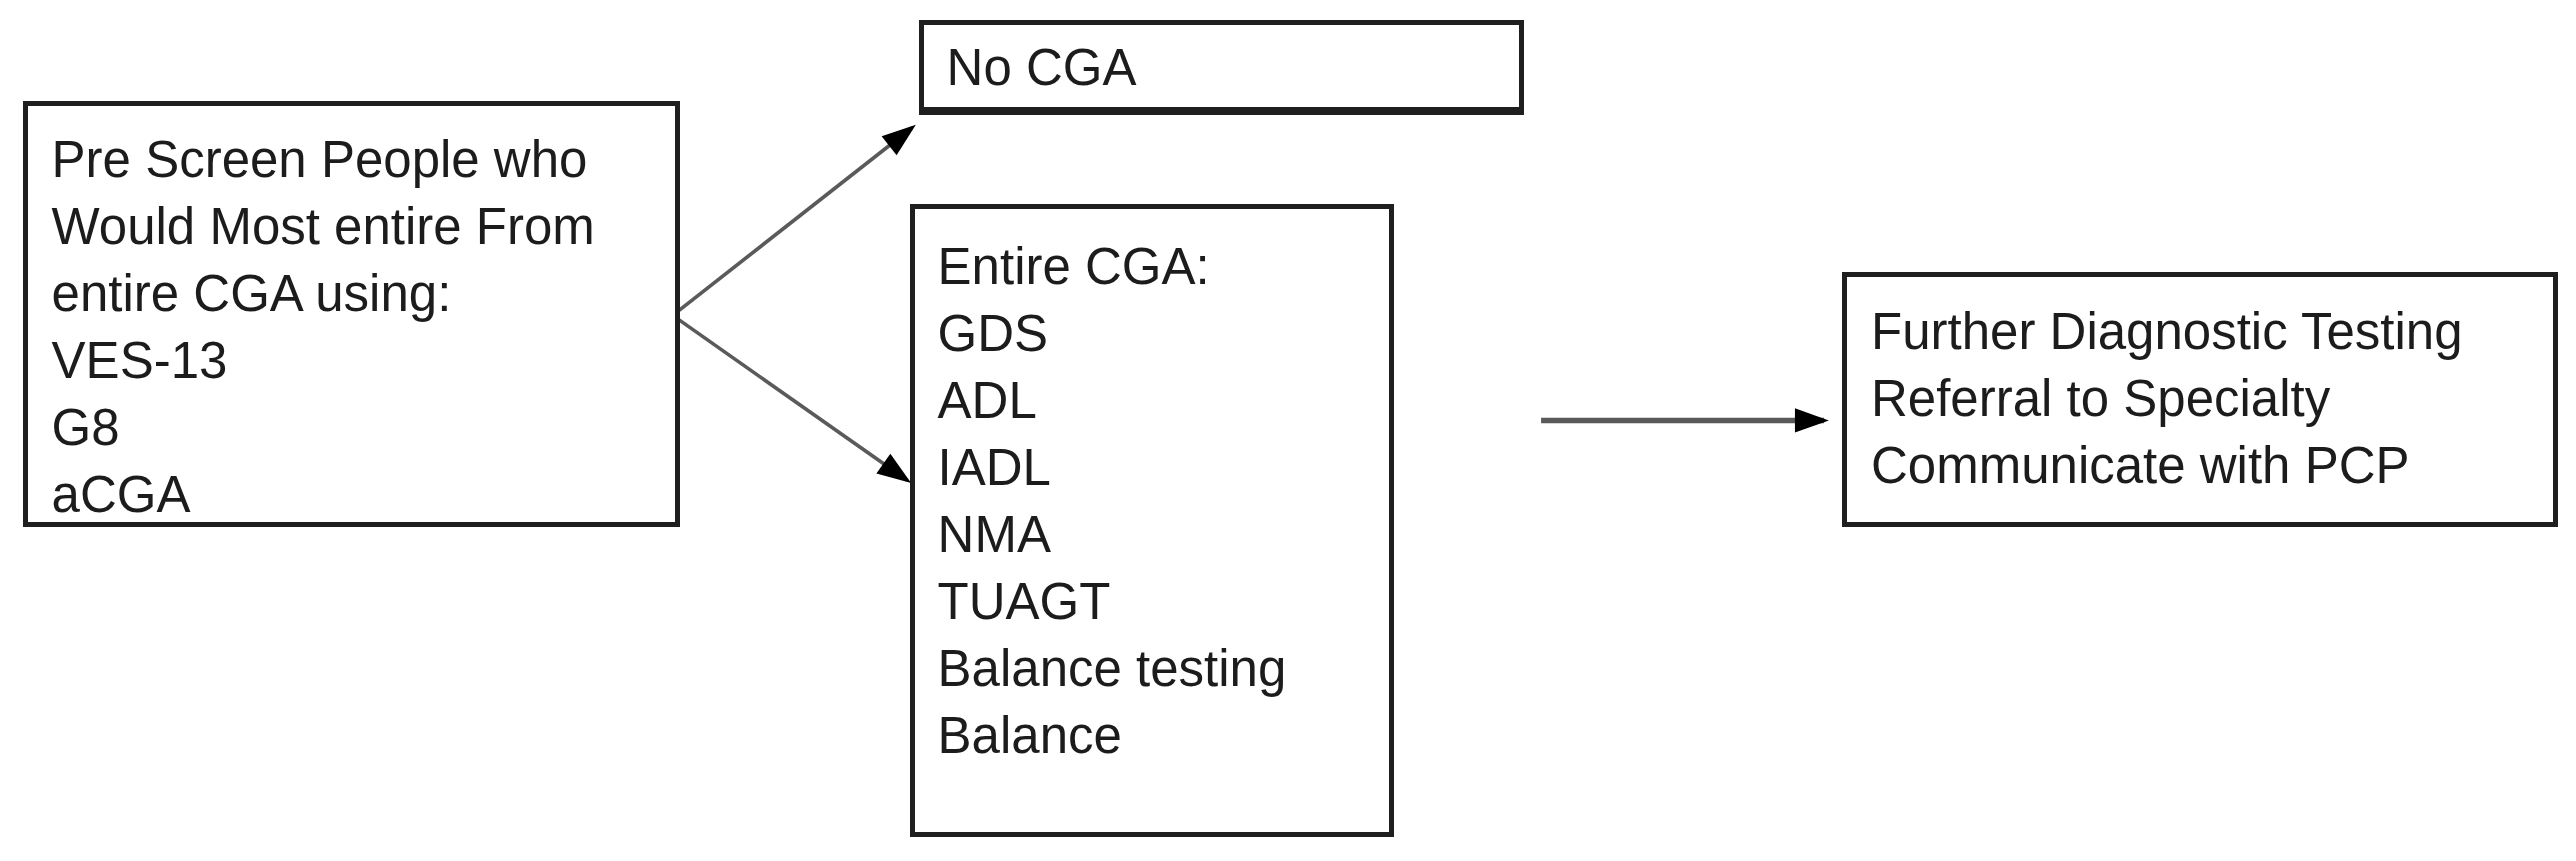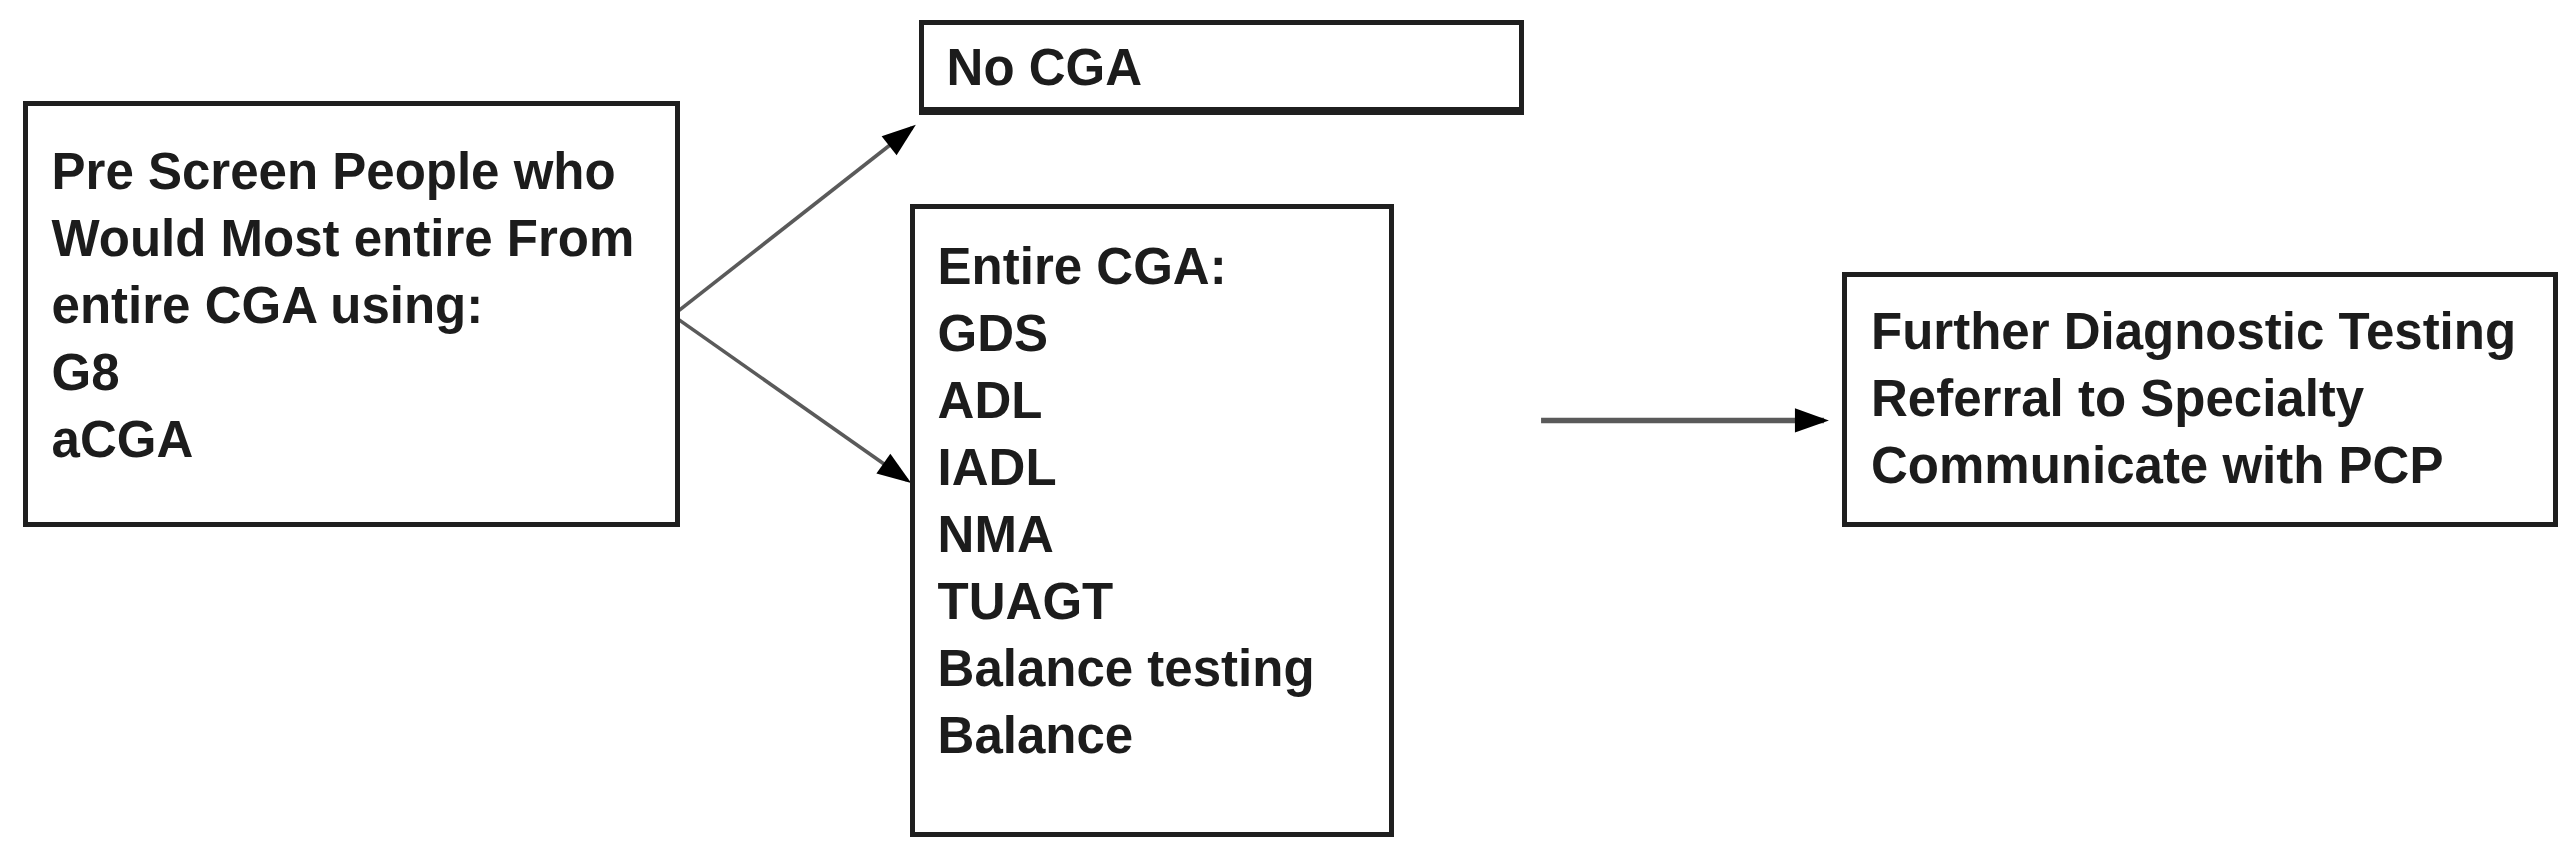--- a/index.html
+++ b/index.html
@@ -24,33 +24,33 @@
     pointer-events: none;
   }
   .box {
     position: absolute;
     box-sizing: border-box;
     background: #ffffff;
     border: 5.7px solid #1f1f1f;
     color: #1c1c1c;
     font-size: 51px;
     line-height: 67px;
-    font-weight: 700;
+    font-weight: 400;
     letter-spacing: 0px;
     white-space: nowrap;
   }
   .line {
     height: 67px;
   }
   #prescreen-box {
     left: 22.6px;
     top: 101px;
     width: 657px;
     height: 426px;
-    padding: 32px 13px 0 24px;
+    padding: 20px 13px 0 24px;
   }
   #no-cga-box {
     left: 919px;
     top: 20px;
     width: 605px;
     height: 95px;
     padding: 9px 13px 0 22.6px;
     border-bottom-width: 8px;
   }
   #entire-cga-box {
@@ -81,20 +81,21 @@
     </defs>
     <line x1="832" y1="390" x2="1128" y2="158" stroke="#5a5a5a" stroke-width="4.5" marker-end="url(#ah)"></line>
     <line x1="832" y1="390" x2="1122" y2="594" stroke="#5a5a5a" stroke-width="4.5" marker-end="url(#ah)"></line>
     <line x1="1906" y1="520" x2="2256" y2="520" stroke="#5a5a5a" stroke-width="7" marker-end="url(#ah)"></line>
   </svg>
 
   <div class="box" id="prescreen-box">
     <div class="line">Pre Screen People who</div>
     <div class="line">Would Most entire From</div>
     <div class="line">entire CGA using:</div>
+    <div class="line">VES-13</div>
     <div class="line">G8</div>
     <div class="line">aCGA</div>
   </div>
 
   <div class="box" id="no-cga-box">
     <div class="line">No CGA</div>
   </div>
 
   <div class="box" id="entire-cga-box">
     <div class="line">Entire CGA:</div>

